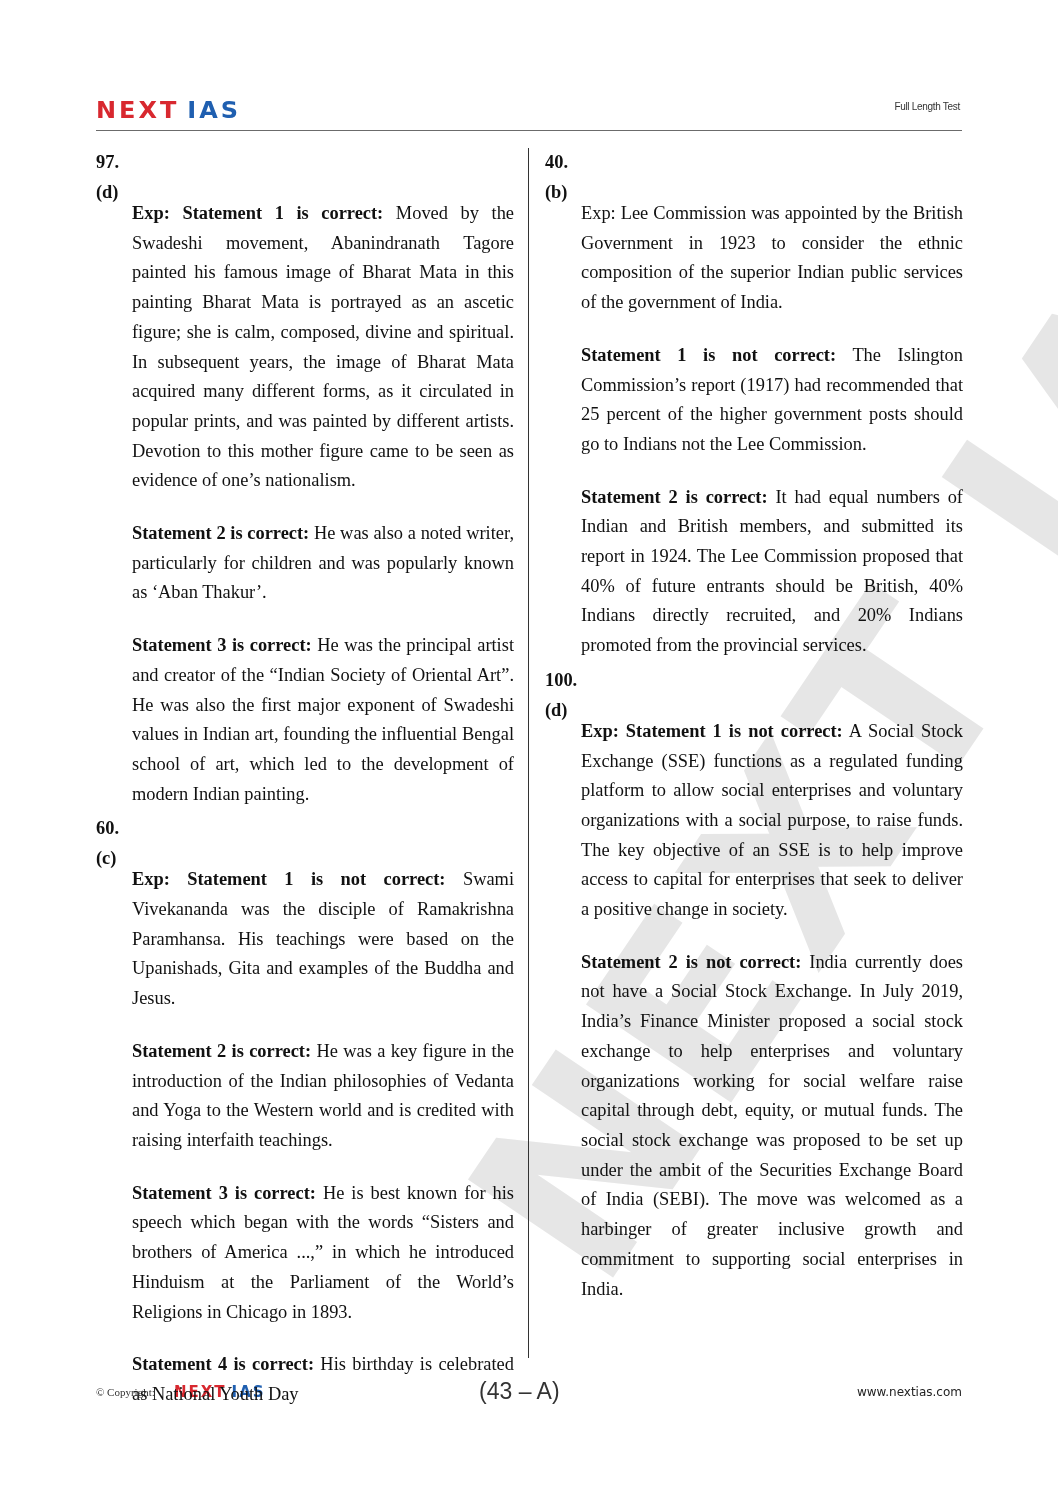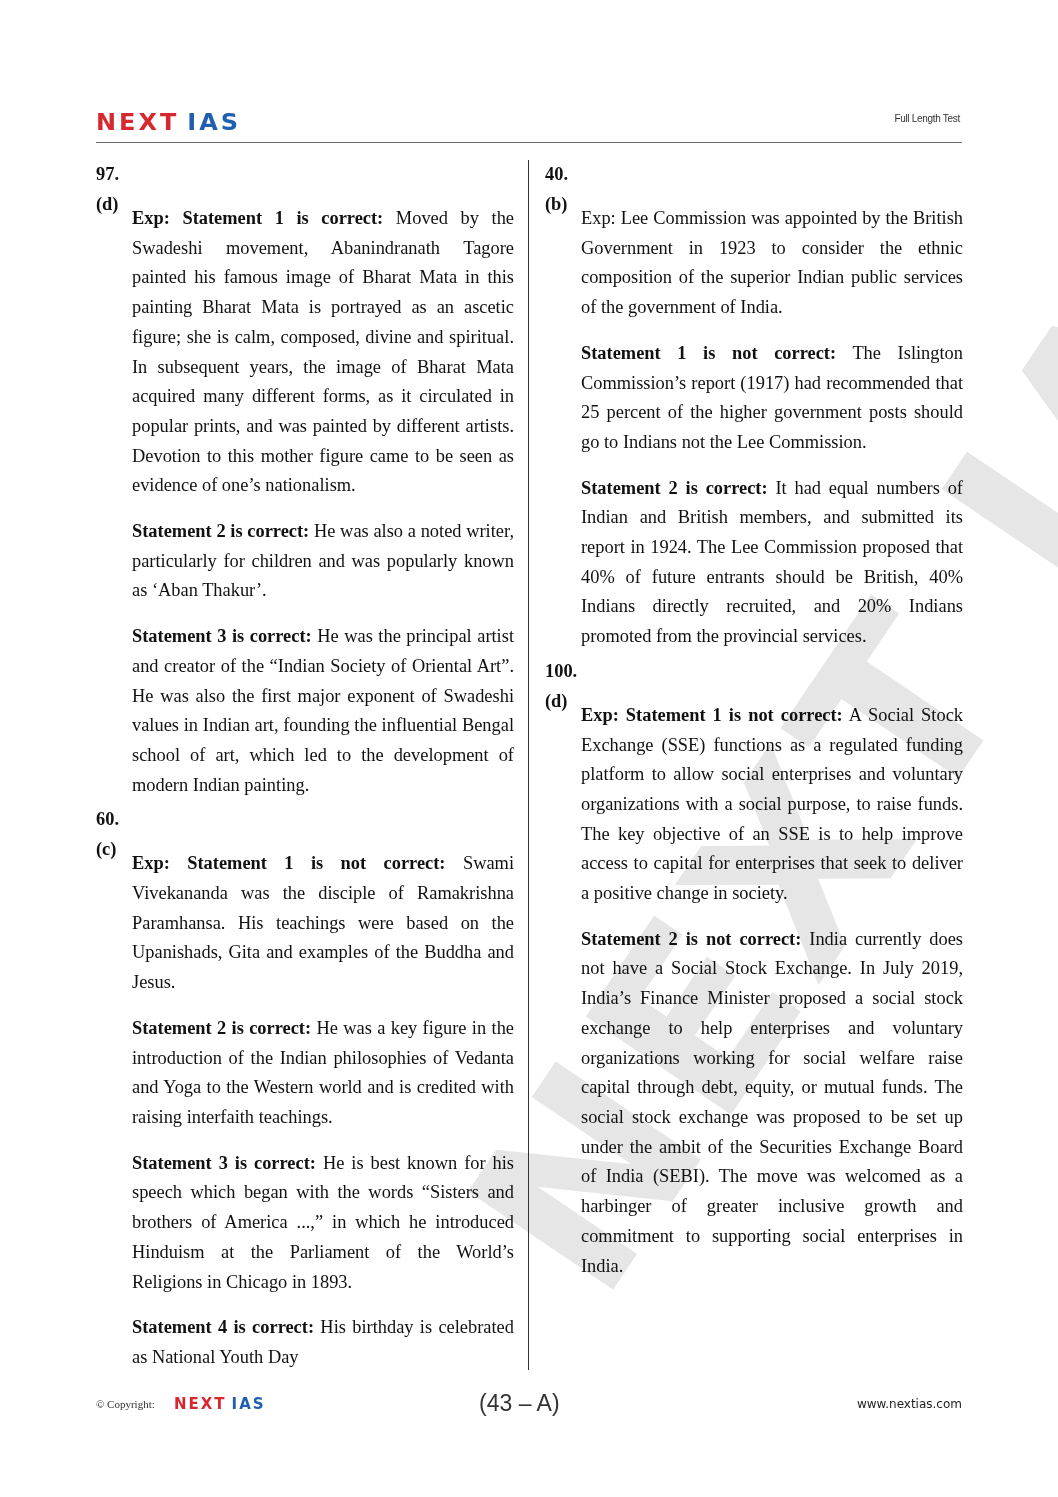--- a/index.html
+++ b/index.html
@@ -1,36 +1,36 @@
 <!DOCTYPE html>
 <html><head>
   <meta charset="utf-8">
   <style>
     html, body { margin: 0; padding: 0; background: #ffffff; }
     body { width: 1058px; height: 1497px; position: relative; overflow: hidden; }
-    .page { position: absolute; left: 0; top: 12px; width: 1058px; height: 1271px; background: #fff; }
+    .page { position: absolute; left: 0; top: 0; width: 1058px; height: 1271px; background: #fff; }
 
     .header { position: absolute; left: 96px; top: 98px; width: 866px; height: 32px; border-bottom: 1.5px solid #6b6b6b; }
     .logo { position: absolute; left: 0; top: 0; font-family: "DejaVu Sans", sans-serif; font-weight: bold; font-size: 24px; letter-spacing: 3px; line-height: 24px; transform: scaleY(0.95); }
     .logo .next { color: #d8282f; }
     .logo .ias { color: #1f5fb0; margin-left: 8px; }
     .header-title { position: absolute; right: 2px; top: 3px; font-family: "Liberation Sans", sans-serif; font-size: 10px; color: #333; letter-spacing: -0.3px; }
 
     .watermark { position: absolute; left: 240px; top: 560px; font-family: "DejaVu Sans", sans-serif; font-weight: bold; font-size: 240px; color: #e6e6e6; transform: rotate(-56deg); transform-origin: center; letter-spacing: 10px; white-space: nowrap; z-index: 0; pointer-events: none; }
 
     .divider { position: absolute; left: 528px; top: 148px; width: 1px; height: 1210px; background: #333; }
 
     .col { position: absolute; top: 148px; font-family: "Liberation Serif", serif; font-size: 18.4px; line-height: 29.7px; color: #111; z-index: 1; }
     .col.left { left: 96px; width: 418px; }
     .col.right { left: 545px; width: 418px; }
 
     .q { margin-bottom: 4px; }
     .q-head { font-weight: bold; display: flex; height: 28px; flex-direction: column; }
     .q-num { width: 36px; }
-    .para { margin-left: 36px; text-align: justify; margin-top: 16px; margin-bottom: 5px; font-family: Liberation Serif, serif; }
+    .para { margin-left: 36px; text-align: justify; margin-top: 23px; margin-bottom: 5px; font-family: Liberation Serif, serif; }
     .para b { font-weight: bold; }
 
     .footer { position: absolute; left: 96px; top: 1378px; width: 866px; height: 30px; }
     .copyright { position: absolute; left: 0; top: 8px; font-family: Liberation Serif, serif; font-size: 11px; color: #333; }
     .foot-logo { position: absolute; left: 78px; top: 5px; font-family: "DejaVu Sans", sans-serif; font-weight: bold; font-size: 15px; letter-spacing: 2px; }
     .foot-logo .next { color: #d8282f; }
     .foot-logo .ias { color: #1f5fb0; margin-left: 5px; }
     .page-num { position: absolute; left: 383px; top: 0; font-family: "Liberation Sans", sans-serif; font-weight: normal; font-size: 23px; color: #333; }
     .website { position: absolute; right: 0; top: 7px; font-family: "DejaVu Sans", sans-serif; font-weight: normal; font-size: 12px; color: #222; }
   </style>

